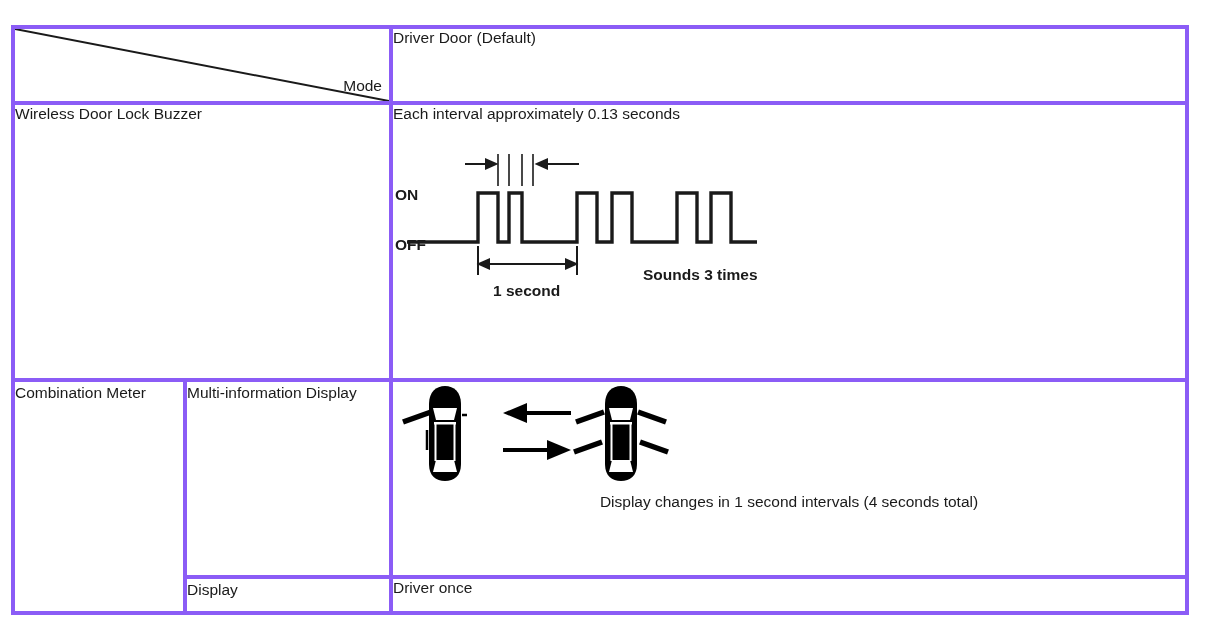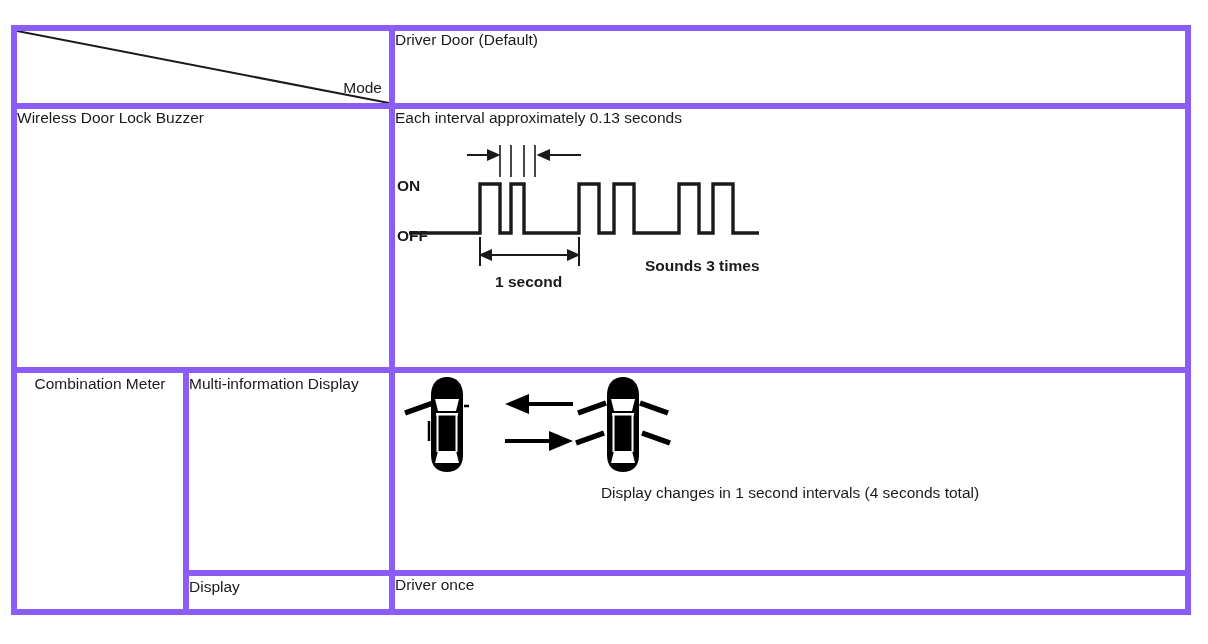--- a/index.html
+++ b/index.html
@@ -27,21 +27,21 @@
     position: absolute;
     left: 11px;
     top: 25px;
     width: 1174px;
     height: 590px;
     border-collapse: collapse;
     table-layout: fixed;
     background: #ffffff;
   }
   #spec-table td {
-    border: 6px solid #8b5cf6;
+    border: 4px solid #8b5cf6;
     padding: 0;
     vertical-align: top;
     background: #ffffff;
   }
 
   
   .diag-cell {
     position: relative;
     height: 72px;
     overflow: hidden;
@@ -69,21 +69,21 @@
   
   .buzzer-label {
     padding: 20px 0 0 16px;
     font-size: 15.5px;
   }
   .waveform-cell {
     padding: 18px 0 0 16px;
   }
   .wave-caption {
     font-size: 15.5px;
-    margin: 0 0 10px 0;
+    margin: 0 0 23px 0;
   }
   .wave-wrap {
     position: relative;
     width: 470px;
     height: 155px;
     margin-top: 6px;
     font-weight: bold;
   }
   .wave-svg {
     position: absolute;
@@ -94,21 +94,20 @@
     font-family: "Liberation Sans", sans-serif;
     font-size: 15.5px;
     fill: #1a1a1a;
   }
 
   
   .cm-label {
     padding: 16px 0 0 16px;
     font-size: 15.5px;
     line-height: 1.4;
-    text-align: center;
   }
   .sub-label {
     padding: 16px 0 0 14px;
     font-size: 15.5px;
     line-height: 1.4;
   }
   .mid-cell {
     padding: 10px 0 0 16px;
     text-align: center;
   }

